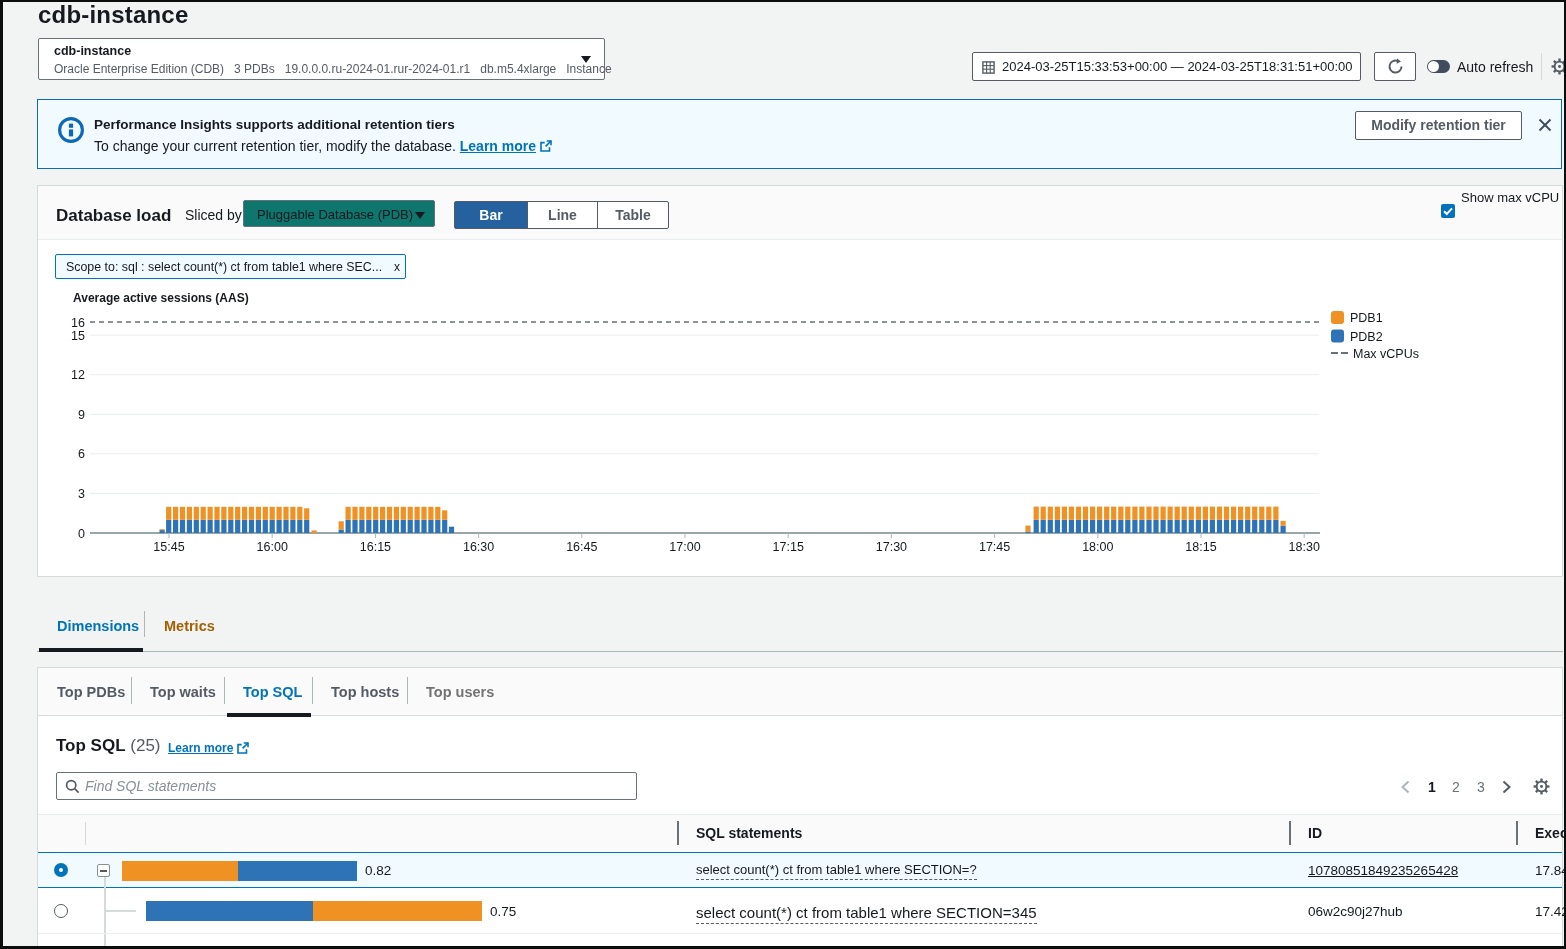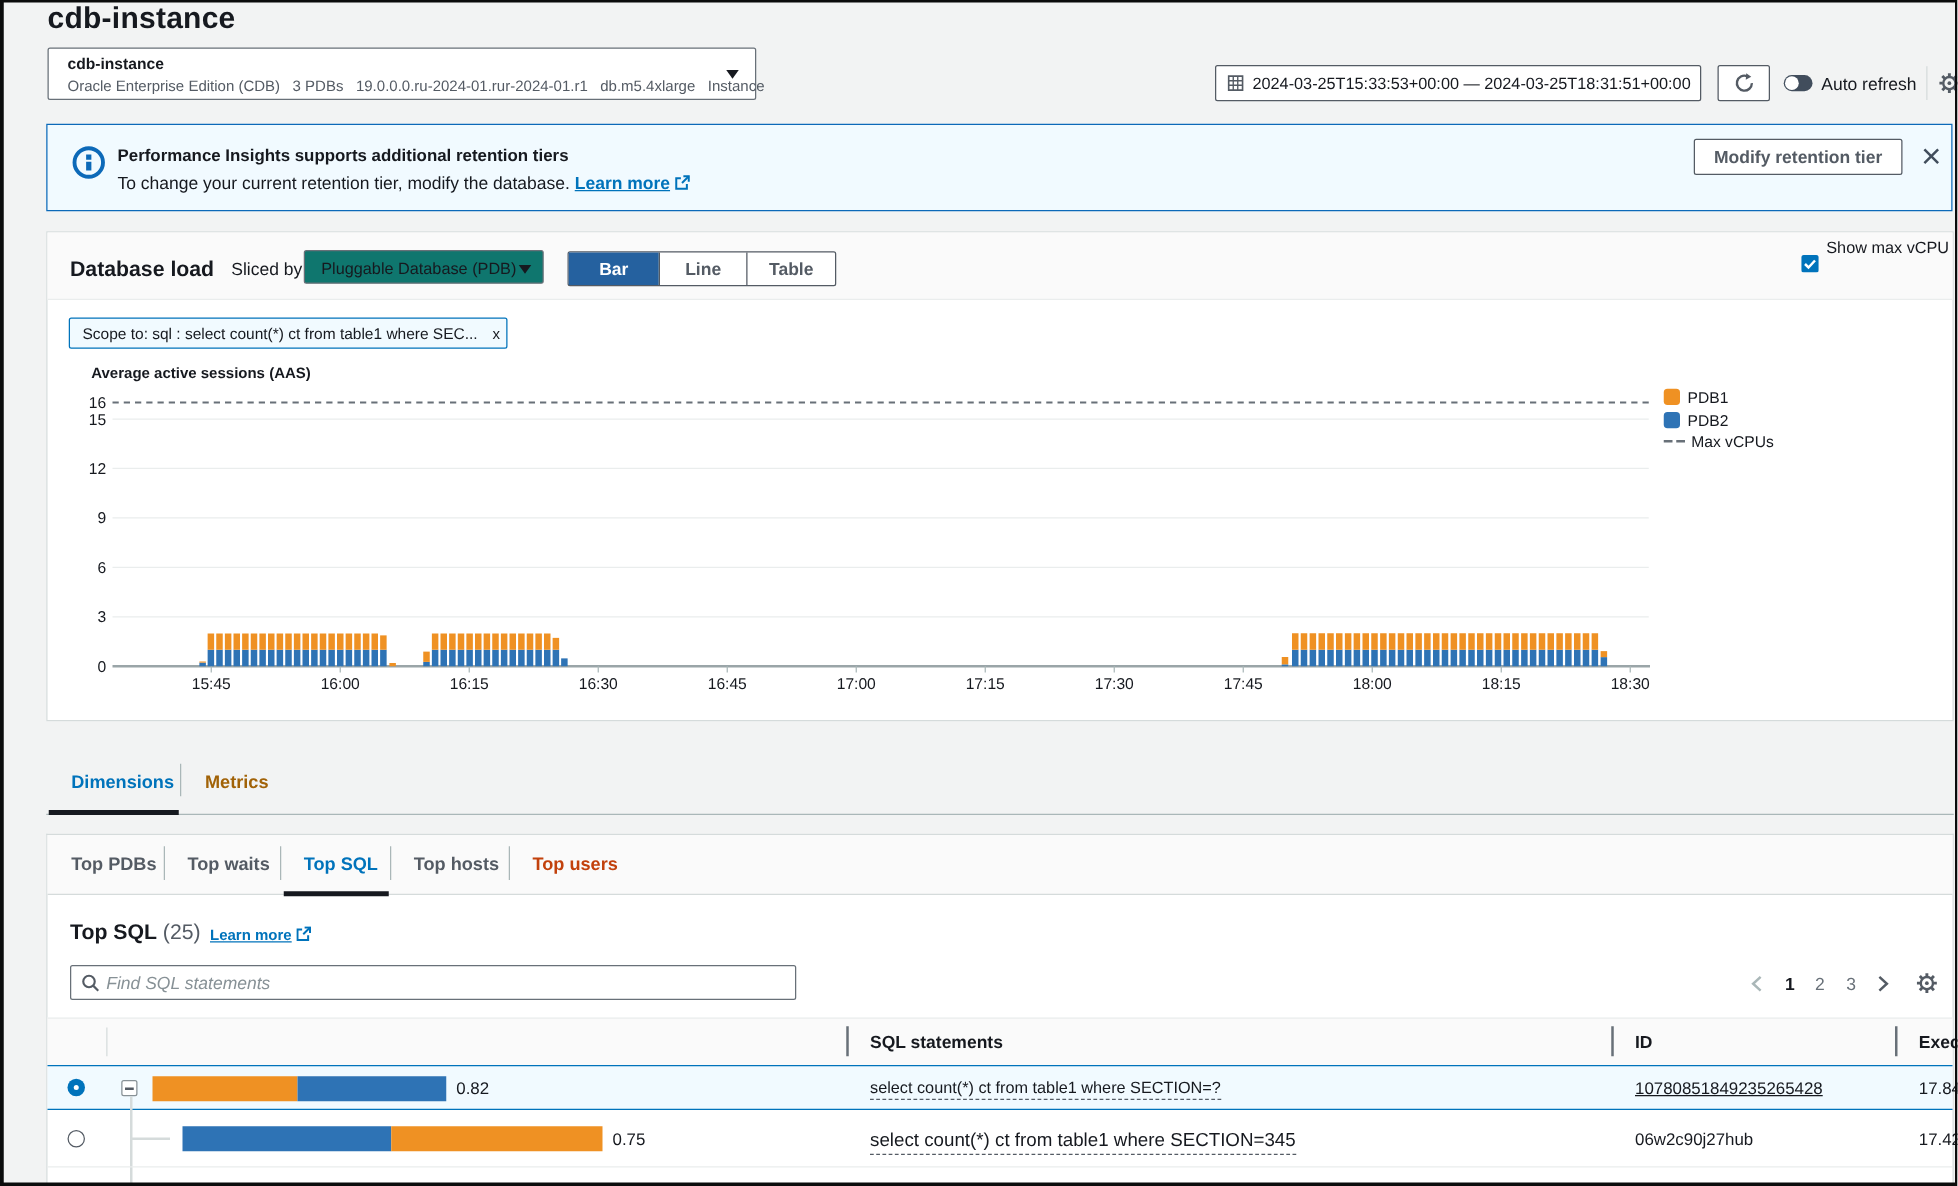--- a/index.html
+++ b/index.html
@@ -321,21 +321,21 @@
 <div class="abs card" style="left:37px; top:667px; width:1526px; height:282px; border-bottom:none;"></div>
 <div class="abs" style="left:38px; top:668px; width:1524px; height:48px; background:#fafafa; border-bottom:1px solid #d5dbdb;"></div>
 <div class="abs bold" style="left:57px; top:684px; font-size:14.5px; color:#545b64;">Top PDBs</div>
 <div class="abs" style="left:131px; top:677px; width:1px; height:27px; background:#aab7b8;"></div>
 <div class="abs bold" style="left:150px; top:684px; font-size:14.5px; color:#545b64;">Top waits</div>
 <div class="abs" style="left:224px; top:677px; width:1px; height:27px; background:#aab7b8;"></div>
 <div class="abs bold" style="left:243px; top:684px; font-size:14.5px; color:#0073bb;">Top SQL</div>
 <div class="abs" style="left:312px; top:677px; width:1px; height:27px; background:#aab7b8;"></div>
 <div class="abs bold" style="left:331px; top:684px; font-size:14.5px; color:#545b64;">Top hosts</div>
 <div class="abs" style="left:407px; top:677px; width:1px; height:27px; background:#aab7b8;"></div>
-<div class="abs bold" style="left:426px; top:684px; font-size:14.5px; color:#c2410c;">Top users</div>
+<div class="abs bold" style="left:426px; top:684px; font-size:14.5px; color:#737373;">Top users</div>
 <div class="abs" style="left:227px; top:713px; width:84px; height:4px; background:#16191f;"></div>
 
 <div class="abs" style="left:56px; top:736px; font-size:17px;"><span class="bold">Top SQL</span> <span style="color:#545b64;">(25)</span></div>
 <div class="abs bold" style="left:168px; top:741px; font-size:12px; color:#0073bb; text-decoration:underline;">Learn more</div>
 <div class="abs" style="left:237px; top:740px;"><svg width="12" height="12" viewBox="0 0 12 12">
         <g fill="none" stroke="#0073bb" stroke-width="1.6">
           <path d="M9.5 7.2 V11 H1 V2.6 H4.7"></path>
           <path d="M6.7 1 H11 V5.3"></path>
           <path d="M11 1 L5.6 6.4"></path>
         </g>

